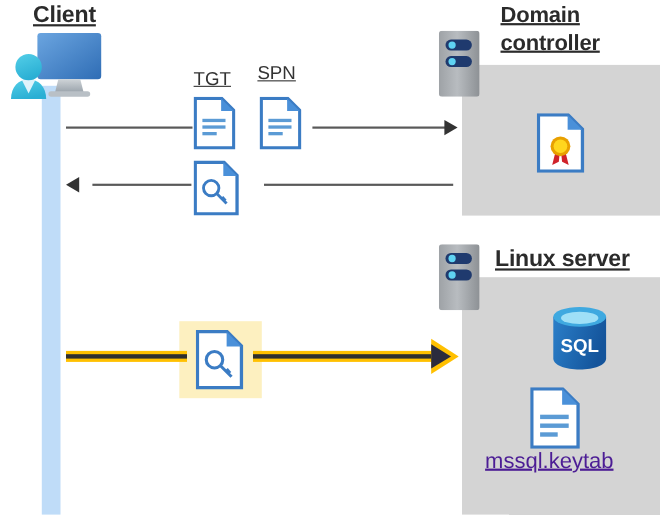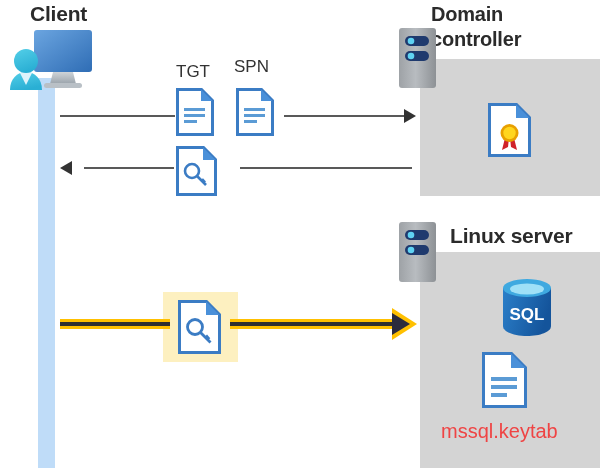--- a/index.html
+++ b/index.html
@@ -1,24 +1,24 @@
 <!DOCTYPE html>
 <html><head>
 <meta charset="utf-8">
 <style>
   html,body{margin:0;padding:0;background:#ffffff;}
   body{width:600px;height:468px;position:relative;overflow:hidden;
        font-family:"Liberation Sans","DejaVu Sans",sans-serif;
        -webkit-font-smoothing:antialiased;}
-  .abs{position:absolute;}
+  .abs{position:absolute;text-decoration:underline;}
 
   
   .title{font-weight:bold;color:#2b2b2b;letter-spacing:-0.2px;}
   #client-title{left:30px;top:2px;font-size:21px;}
-  #dc-title{left:431px;top:2px;font-size:20px;line-height:25px;}
+  #dc-title{left:455px;top:2px;font-size:20px;line-height:25px;}
   #linux-title{left:450px;top:224px;font-size:21px;}
 
   
   .panel{background:#d4d4d4;}
   #dc-panel{left:420px;top:59px;width:180px;height:137px;}
   #linux-panel{left:420px;top:252px;width:180px;height:216px;}
 
   
   #client-lifeline{left:38px;top:78px;width:17px;height:390px;background:#bfdcf8;}
 
@@ -58,21 +58,21 @@
   #yline-outer2{left:230px;top:319px;width:177px;height:10px;background:#ffc000;}
   #yline-inner2{left:230px;top:322px;width:177px;height:4px;background:#2f2f2f;}
   #yarrow-outer{left:392px;top:308px;width:0;height:0;
       border-top:16px solid transparent;border-bottom:16px solid transparent;
       border-left:25px solid #ffc000;}
   #yarrow-inner{left:392px;top:313px;width:0;height:0;
       border-top:11px solid transparent;border-bottom:11px solid transparent;
       border-left:18px solid #2b2b3d;}
 
   
-  #keytab-label{left:441px;top:420px;font-size:20px;color:#ef4444;}
+  #keytab-label{left:441px;top:408px;font-size:20px;color:#4c1d95;}
 </style>
 </head>
 <body>
 
 <div class="abs panel" id="dc-panel"></div>
 <div class="abs panel" id="linux-panel"></div>
 
 <div class="abs" id="client-lifeline"></div>
 
 <div class="abs title" id="client-title">Client</div>

